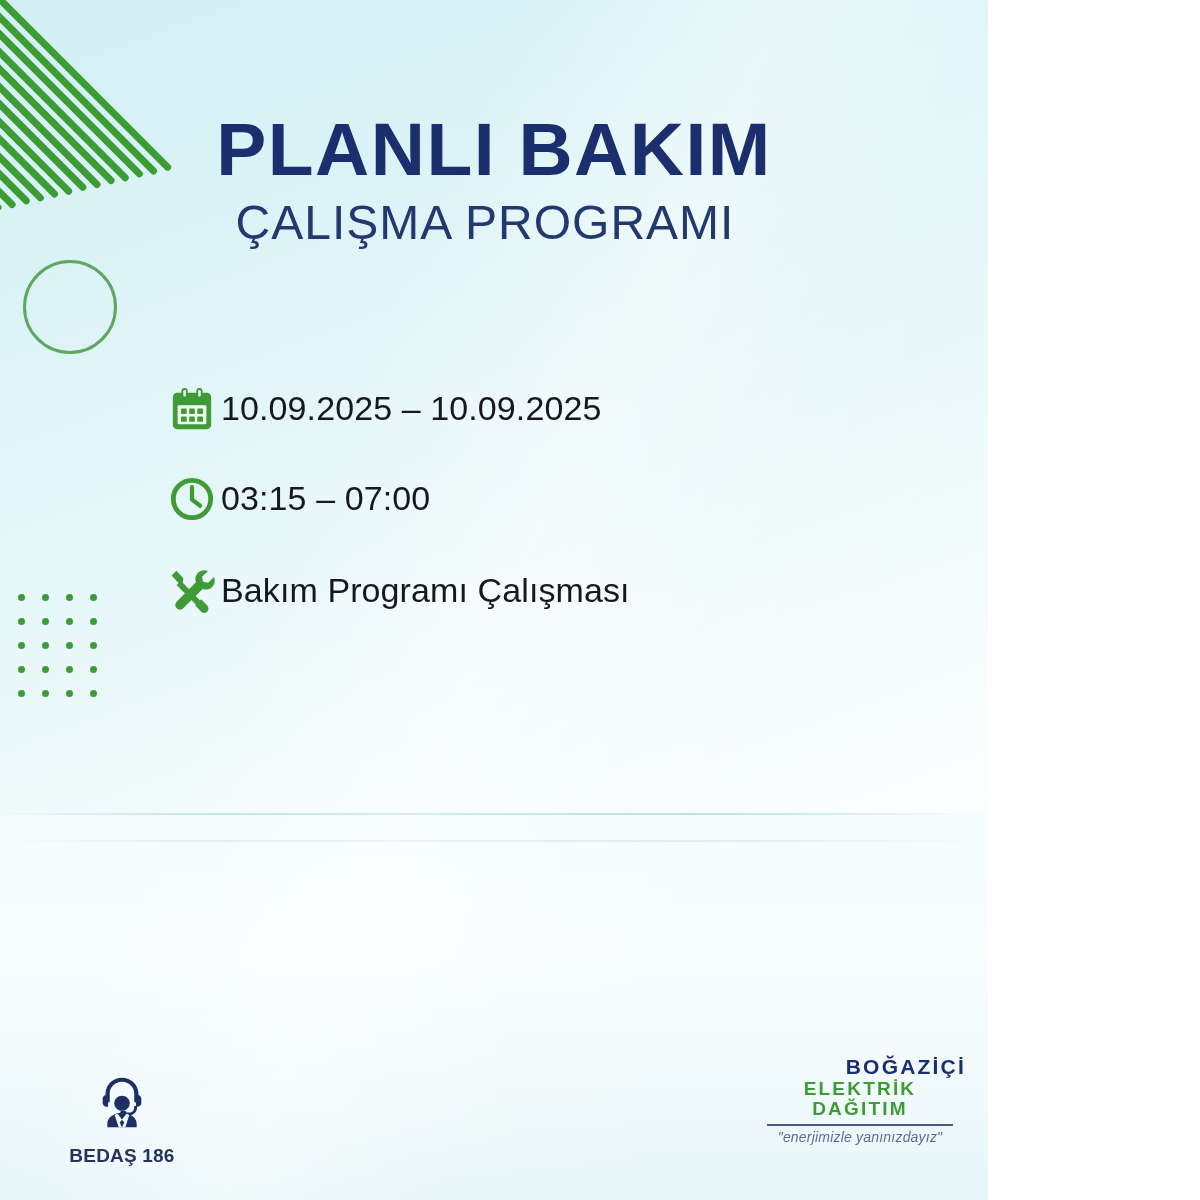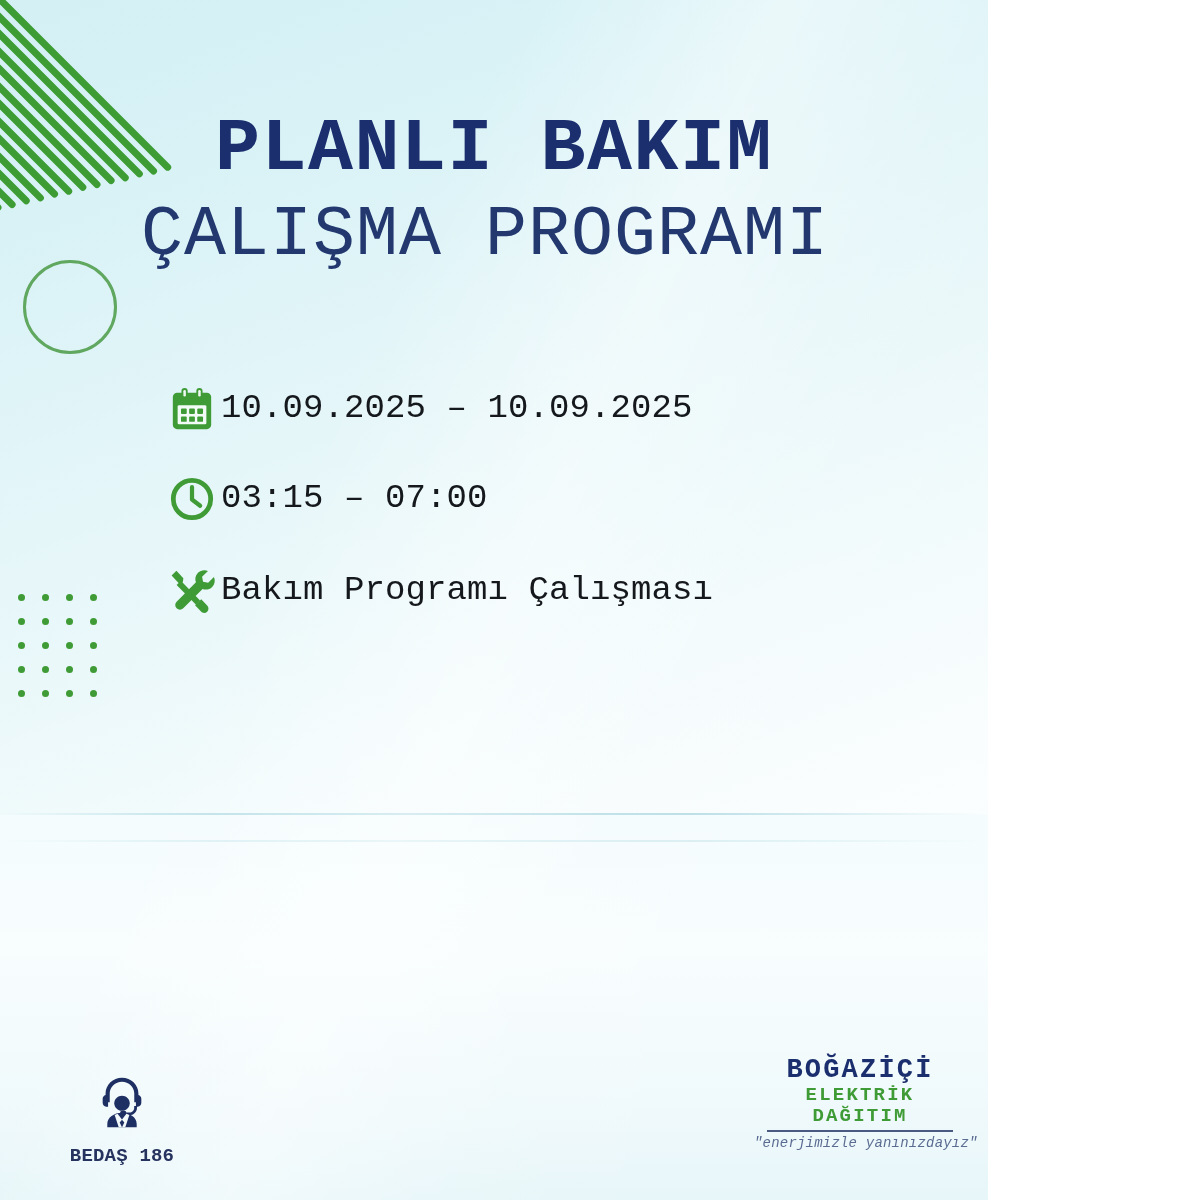--- a/index.html
+++ b/index.html
@@ -24,21 +24,20 @@
         #e2f5f8 30%,
         #eaf8fa 44%,
         #f2fbfc 56%,
         #f7fcfd 66%,
         #fbfefe 74%,
         #f4fbfc 80%,
         #eef9fb 88%,
         #e6f6f9 96%,
         #e0f4f8 100%);
     overflow: hidden;
-    font-family: Liberation Mono, monospace;
   }
 
   
   .sheen {
     position: absolute;
     left: -10%;
     top: -20%;
     width: 140%;
     height: 140%;
     background: linear-gradient(115deg,
@@ -125,21 +124,21 @@
   #title-main {
     font-size: 75px;
     font-weight: 700;
     letter-spacing: 1.5px;
     color: #1b2f6e;
     line-height: 1.0;
     margin: 0;
     white-space: nowrap;
   }
   #title-sub {
-    font-size: 70px;
+    font-size: 48px;
     font-weight: 400;
     letter-spacing: 1px;
     color: #22386f;
     line-height: 1.18;
     margin: 8px 18px 0 0;
     white-space: nowrap;
   }
 
   
   #info {
@@ -203,25 +202,26 @@
 
   
   #brand {
     position: absolute;
     right: 22px;
     top: 1056px;
     width: 212px;
     text-align: center;
   }
   #brand .l1 {
-    font-size: 27px;
+    font-size: 21px;
     font-weight: 700;
     letter-spacing: 2.2px;
     color: #1b2f6e;
     line-height: 1.08;
+    text-align: right;
   }
   #brand .l2, #brand .l3 {
     font-size: 19px;
     font-weight: 700;
     letter-spacing: 2.2px;
     color: #3f9b36;
     line-height: 1.08;
   }
   #brand .rule {
     margin: 4px auto 3px auto;

